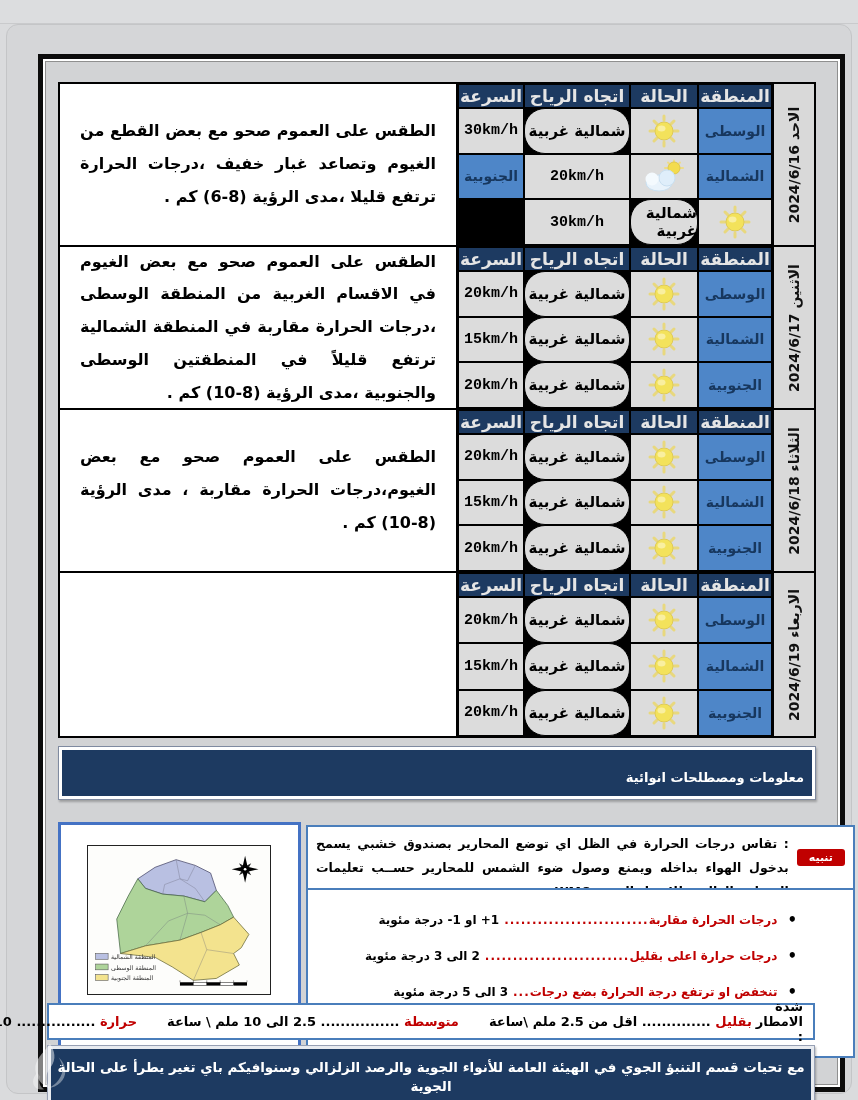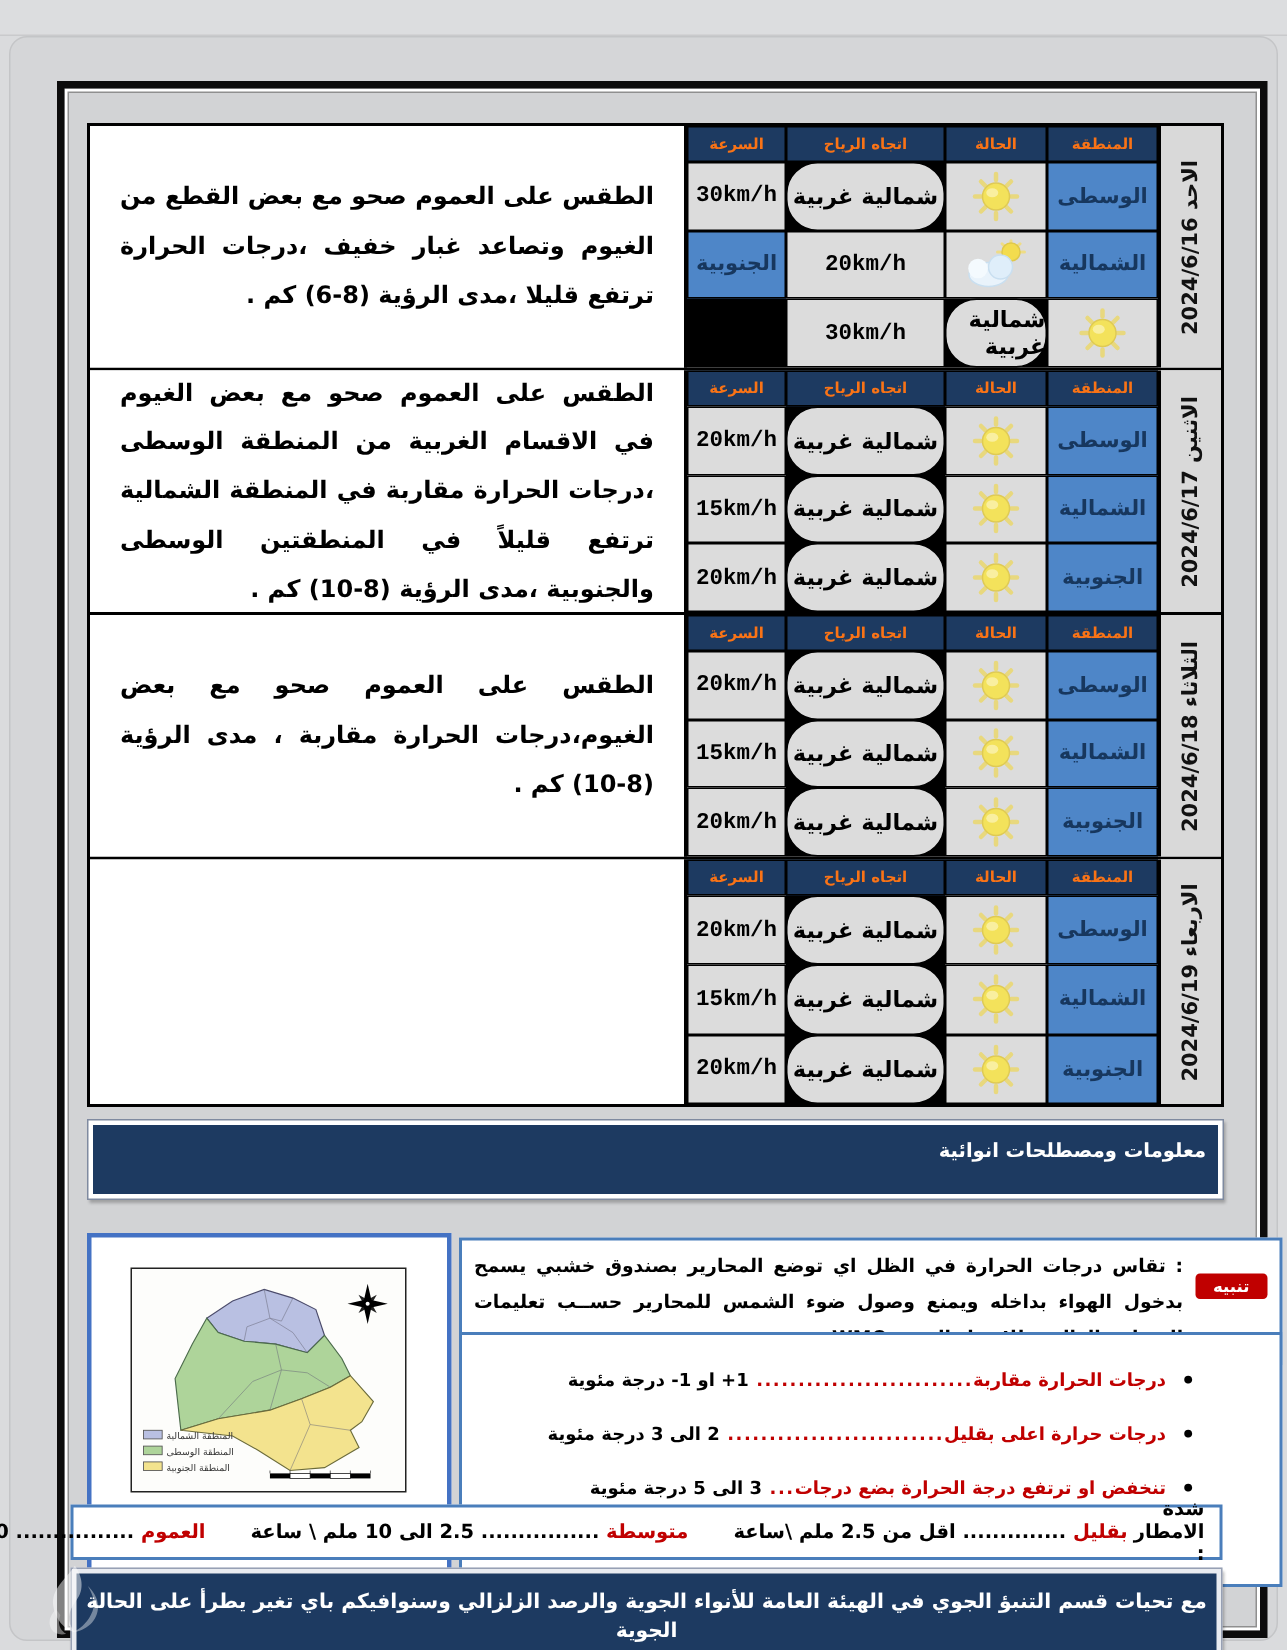--- a/index.html
+++ b/index.html
@@ -31,31 +31,31 @@
     white-space:nowrap; direction:rtl;
     font-size:14px; font-weight:bold; color:#111;
   }
   .grid {
     flex:0 0 314px; display:grid; direction:rtl;
     grid-template-columns:74px 68px 106px 66px;
     grid-template-rows:24px 1fr 1fr 1fr;
     border-left:2px solid #000; background:#000;
   }
   .grid > div { border:1px solid #000; display:flex; align-items:center; justify-content:center; }
-  .hcell { background:#1d3a61; color:#f97316; font-size:10px; font-weight:bold; }
+  .hcell { background:#1d3a61; color:#e5e5e5; font-size:17px; font-weight:bold; }
   .rcell { background:#4e86c8; color:#17375e; font-size:14px; font-weight:bold; }
   .ccell { background:#dcdcdc; }
   .wcell { background:#dcdcdc; color:#000; font-size:15px; font-weight:bold;border-radius:21px; }
   .scell { background:#dcdcdc; color:#000; font-size:15px; font-weight:bold; direction:ltr; font-family:Liberation Mono, monospace; }
   .desc { flex:1 1 auto; background:#fff; display:flex; align-items:center; padding:6px 20px; direction:rtl; }
   .desc > div { width:100%; font-size:16px; font-weight:bold; color:#000; line-height:2.05; text-align:justify; }
 
   
   .banner-box { position:absolute; left:15px; top:687px; width:758px; background:#fff; border:1px solid #7f8aa0; padding:3px; box-shadow:1px 2px 2px rgba(0,0,0,.25); }
-  .banner-inner { background:#1d3a61; height:46px; padding:6px 8px; direction:rtl; }
+  .banner-inner { background:#1d3a61; height:46px; padding:17px 8px; direction:rtl; }
   .banner-inner span { color:#fff; font-size:13px; font-weight:bold; }
 
   
   .notice-box {
     position:absolute; left:263px; top:766px; width:549px; min-height:58px;
     background:#fff; border:2px solid #4a7ebb; padding:5px 8px;
     display:flex; direction:rtl; gap:8px;
   }
   .notice-badge { flex:0 0 auto; align-self:flex-start; margin-top:17px; background:#c00000; color:#fff; font-size:11px; font-weight:bold; padding:2px 12px; border-radius:3px; }
   .notice-text { flex:1 1 auto; font-size:12.5px; font-weight:bold; color:#000; line-height:1.9; text-align:justify; }
@@ -481,21 +481,21 @@
       <span class="term-name">تنخفض او ترتفع عدة درجات </span>
         <span class="term-dots">..................</span>
         <span class="term-value">اكثر من  5 درجة مئوية</span>
     </div>
   </div>
 
   <div class="rain-box">
     <span>شدة الامطار :</span>
     <span class="rain-group"><span class="red">بقليل</span><span> .............. </span><span>اقل من 2.5  ملم \ساعة</span></span>
     <span class="rain-group"><span class="red">متوسطة</span><span> ................ </span><span>2.5 الى 10 ملم \ ساعة</span></span>
-    <span class="rain-group"><span class="red">العموم</span><span> ................ </span><span>10 ملم\ساعة اواكثر .</span></span>
+    <span class="rain-group"><span class="red">حرارة</span><span> ................ </span><span>10 ملم\ساعة اواكثر .</span></span>
   </div>
 
   <div class="footer-box">
     <div class="footer-inner">
       <span>مع تحيات قسم التنبؤ الجوي في الهيئة العامة للأنواء الجوية والرصد الزلزالي وسنوافيكم  باي تغير يطرأ على الحالة الجوية</span>
     </div>
   </div>
 
 </div>
 

